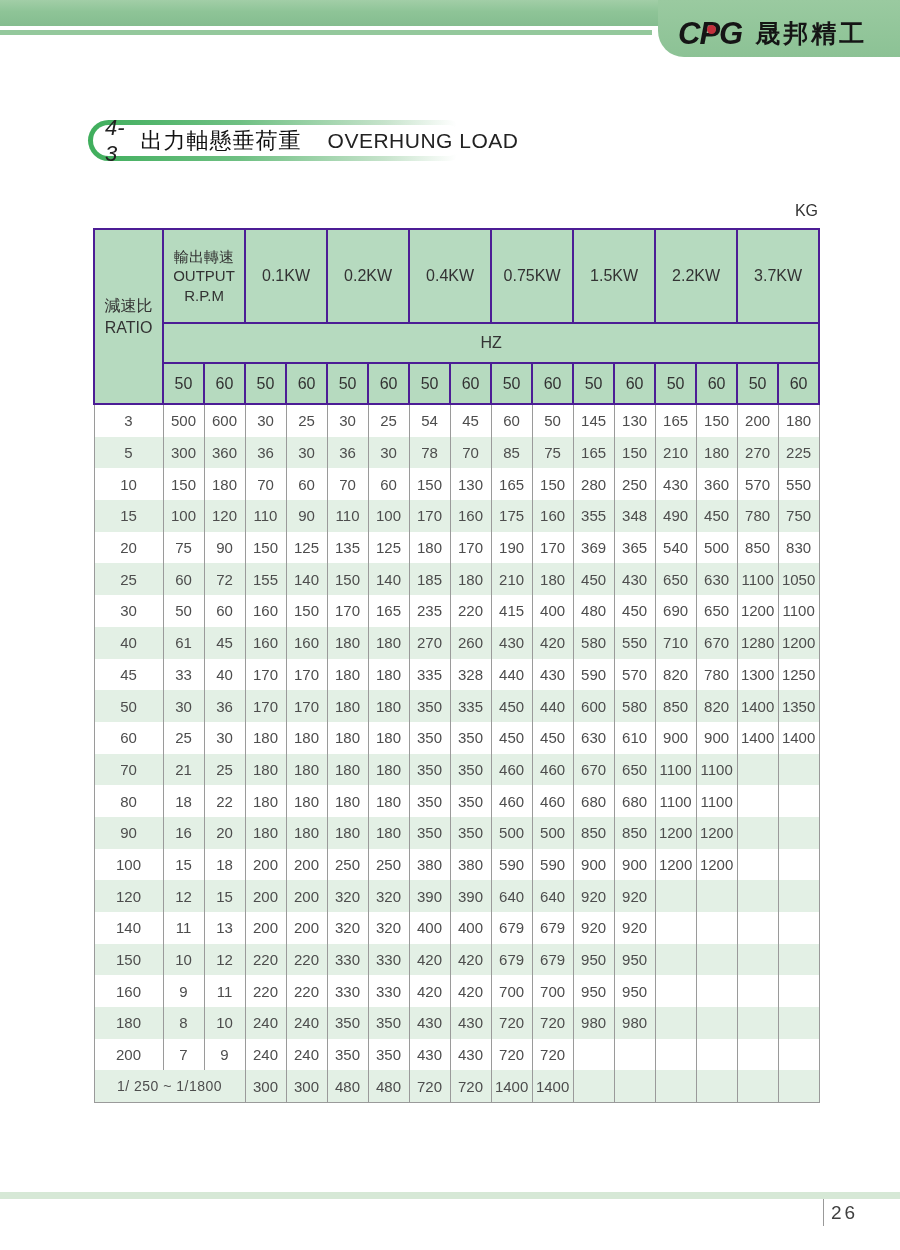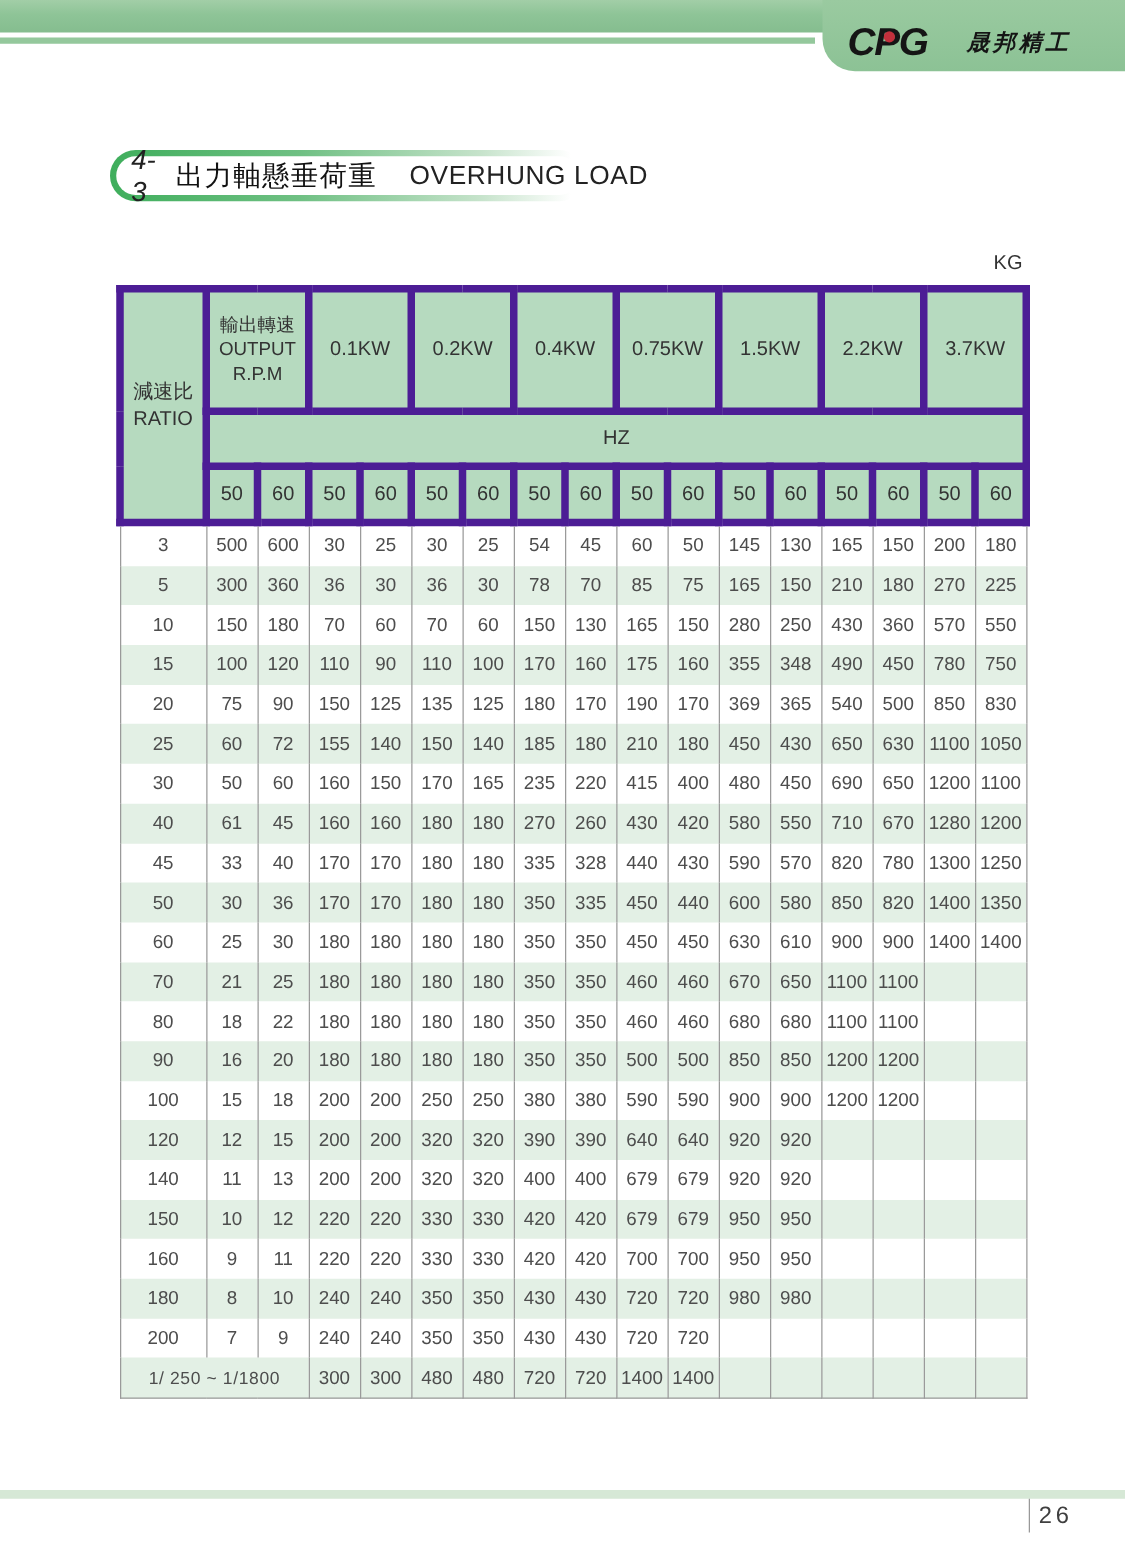--- a/index.html
+++ b/index.html
@@ -26,22 +26,22 @@
   }
   .cpg {
     font-size:31px; font-weight:bold; font-style:italic;
     letter-spacing:-1px; color:#151515; position:relative; line-height:1;
   }
   .cpg-dot {
     position:absolute; left:29px; top:7px; width:9px; height:9px;
     background:#c2303c; border-radius:50%;
   }
   .brand {
-    font-size:18px; font-weight:bold; color:#151515;
-    margin-left:31px; letter-spacing:3px; line-height:1;font-style:italic;
+    font-size:25px; font-weight:bold; color:#151515;
+    margin-left:13px; letter-spacing:3px; line-height:1;
   }
 
   
   .title-ring {
     position:absolute; left:88px; top:120px; width:380px; height:41px;
     border-radius:22px;
     background:linear-gradient(90deg,#3fae5c 0%,#6fc083 40%,#c6e3cb 78%,#ffffff 97%);
   }
   .title-inner {
     position:absolute; left:5px; top:5px; right:5px; bottom:5px;
@@ -61,21 +61,21 @@
   
   .oh-table {
     position:absolute; left:93px; top:228px; width:725px;
     border-collapse:collapse; table-layout:fixed;
     font-size:15px; color:#4d4d4d;
   }
   .oh-table col.c-ratio { width:69px; }
   .oh-table col.c-val  { width:41px; }
 
   .oh-table thead th {
-    background:#b6dabf; border:6px solid #4c1d95; font-weight:normal;
+    background:#b6dabf; border:2px solid #4c1d95; font-weight:normal;
     color:#333; text-align:center; padding:0;
   }
   .th-ratio { font-size:16px; line-height:1.35; }
   .th-rpm   { font-size:15px; line-height:1.3; height:92px; }
   .th-kw    { font-size:16px; height:92px; }
   .th-hz    { font-size:16px; height:38px; }
   .th-sub   { font-size:16px; height:39px; }
 
   .oh-table tbody td {
     border-left:1px solid #9a9a9a; border-right:1px solid #9a9a9a;

